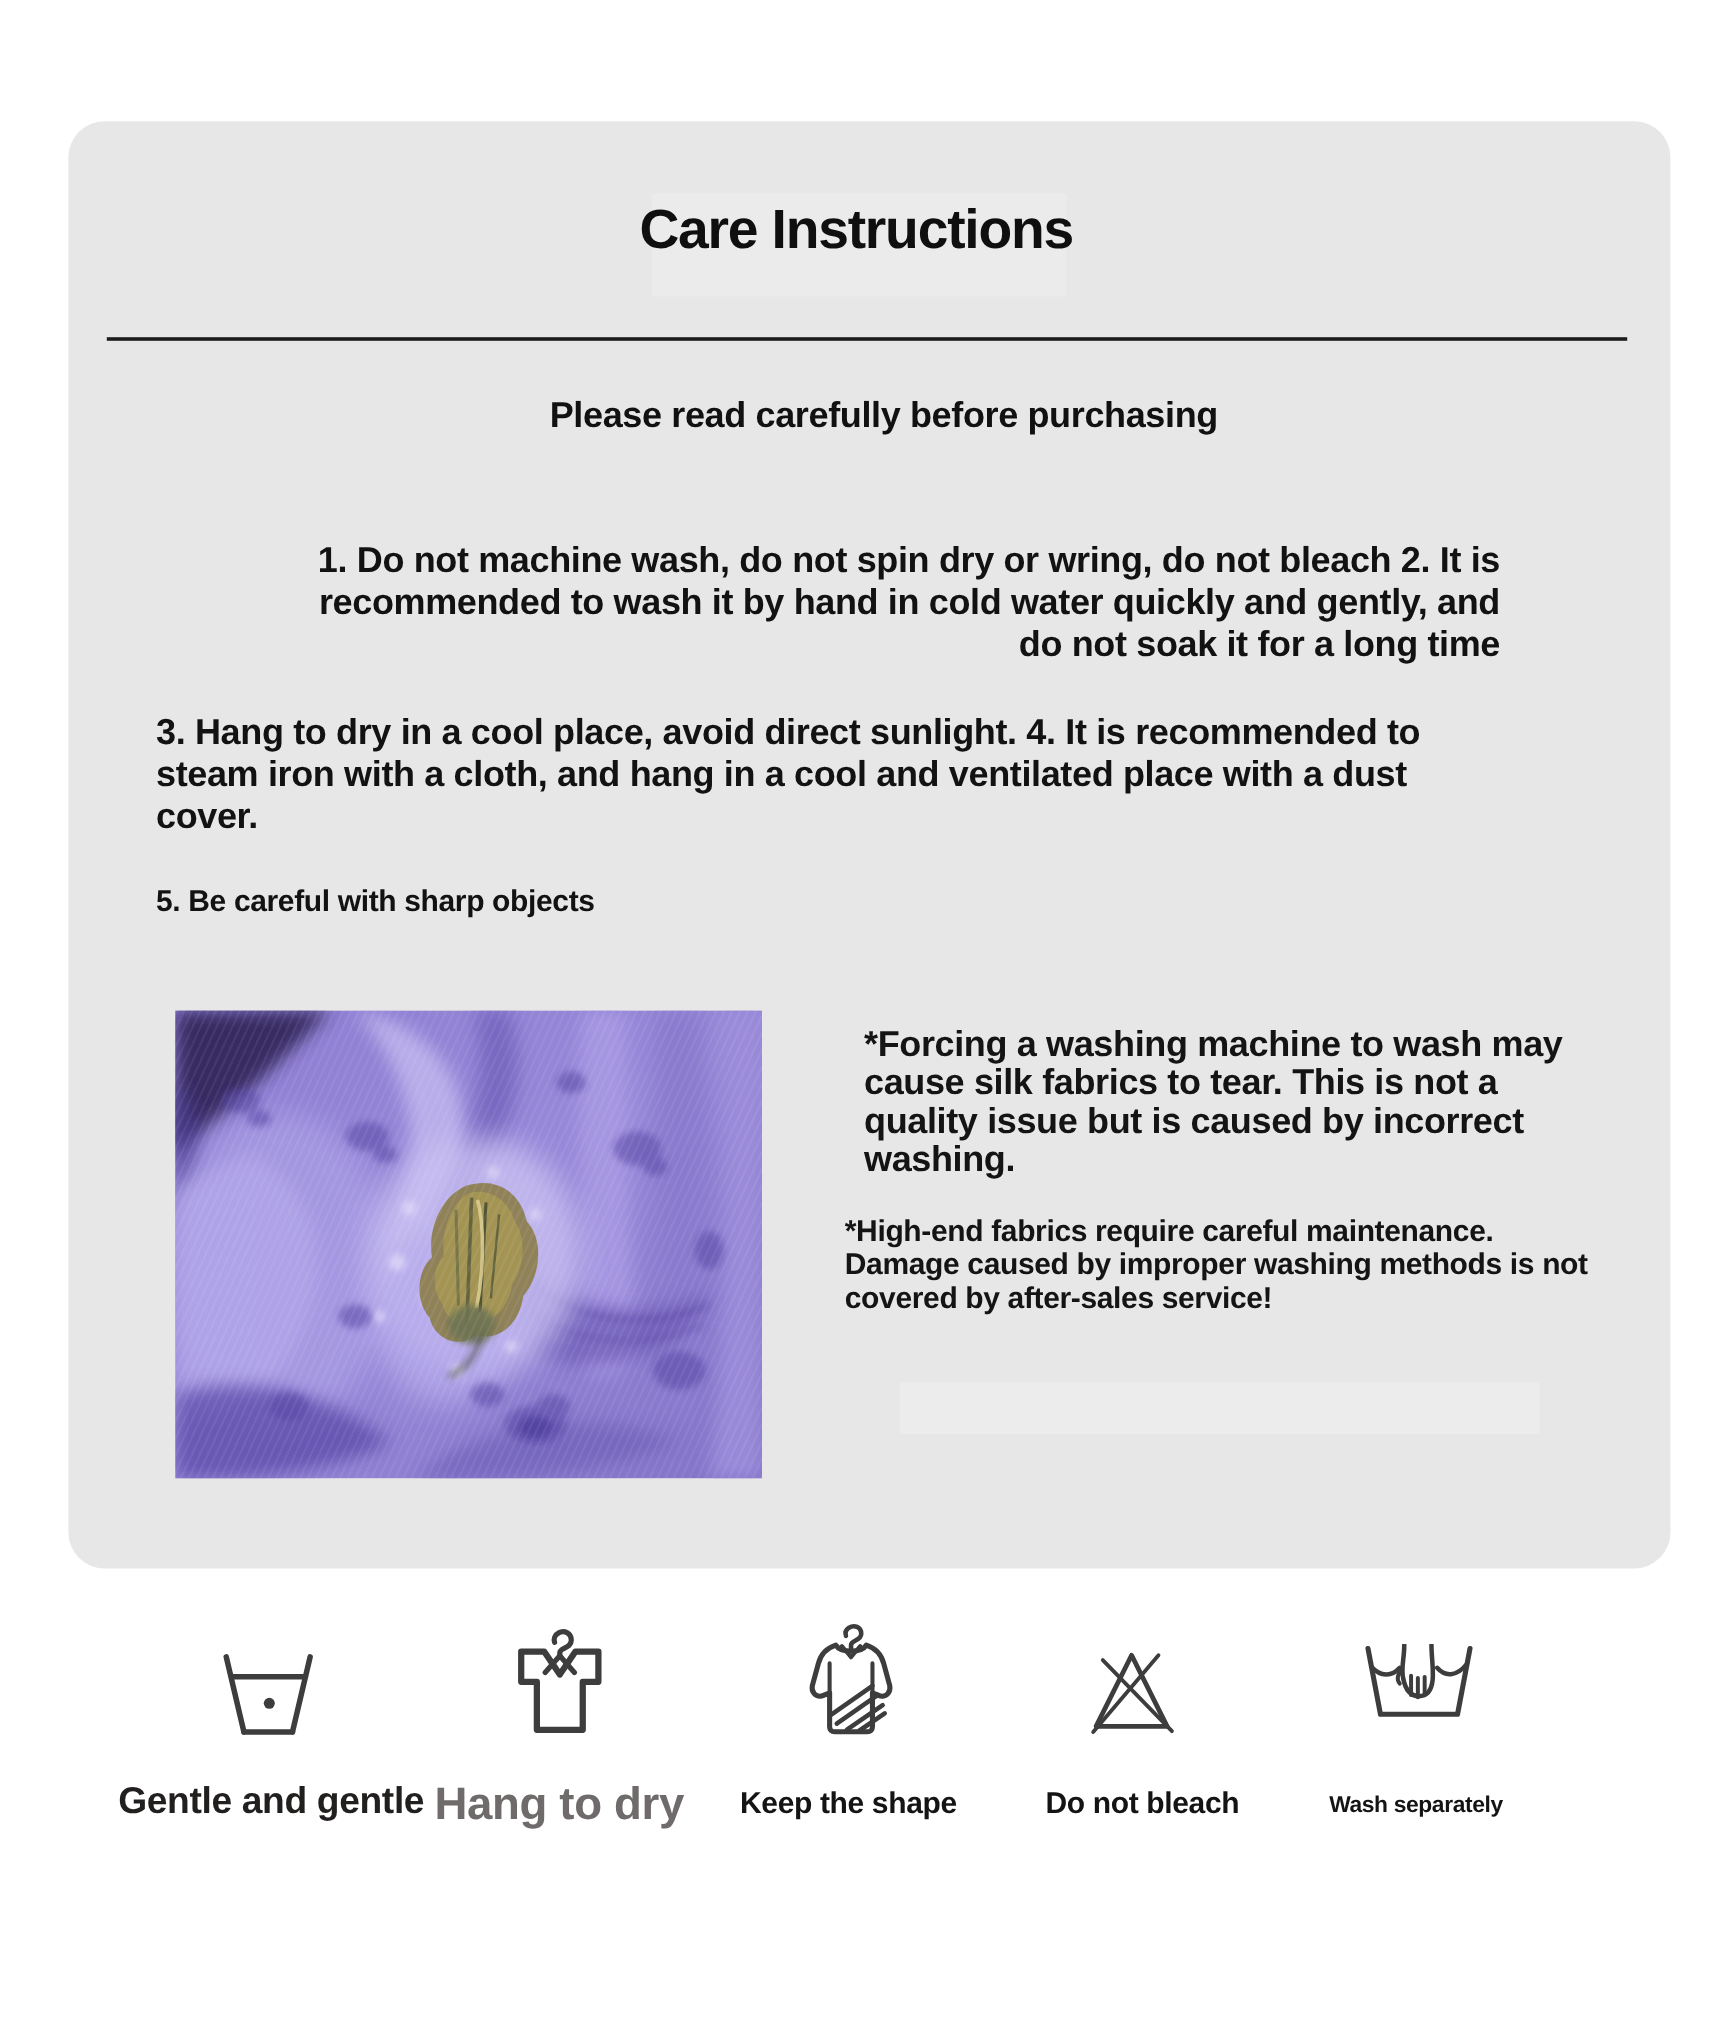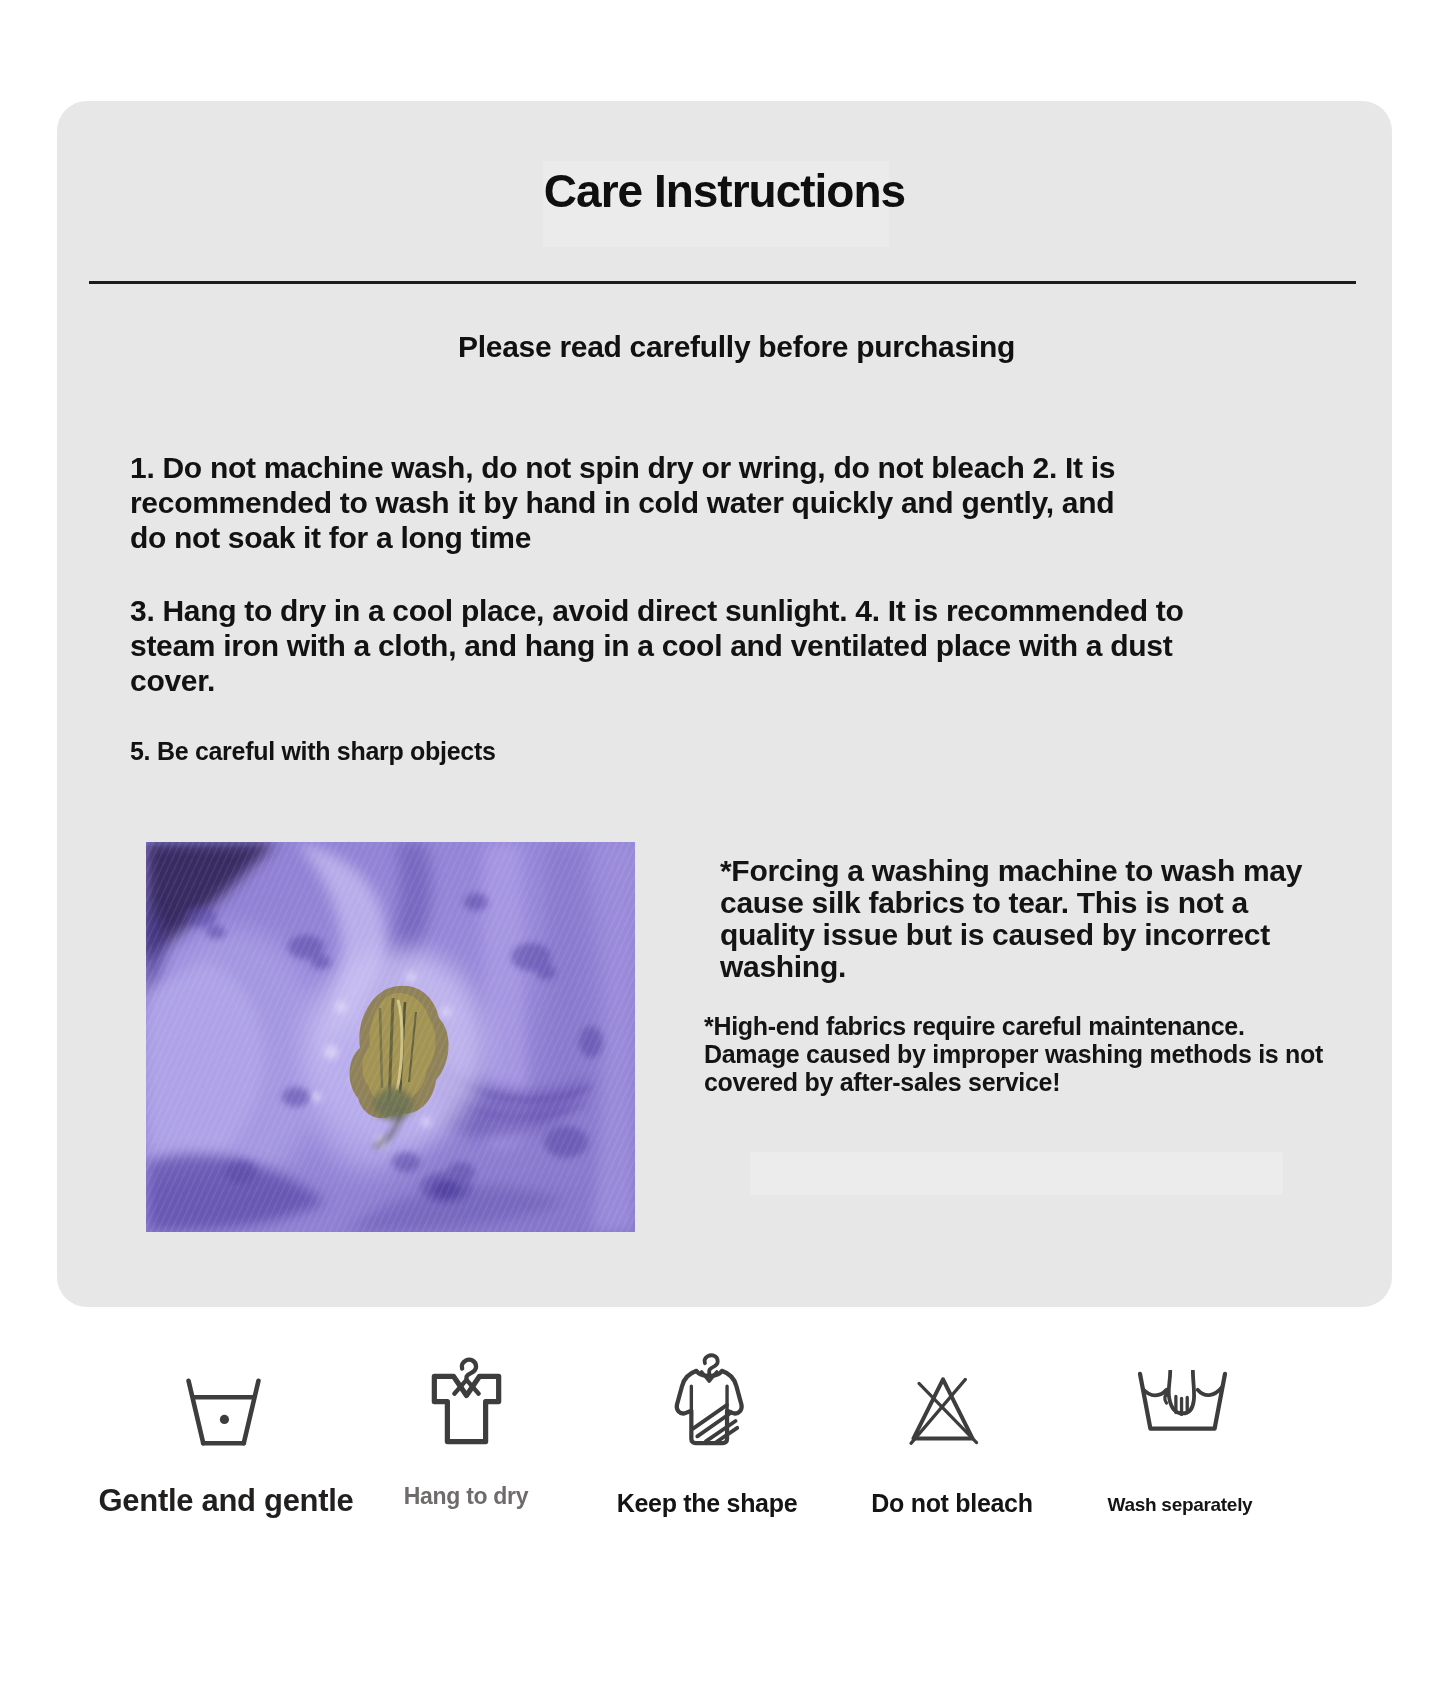--- a/index.html
+++ b/index.html
@@ -9,35 +9,35 @@
   }
   .card{
     position:absolute;left:57px;top:101px;width:1335px;height:1206px;
     background:#e8e7e7;border-radius:30px;
   }
   .title-glow{
     position:absolute;left:543px;top:161px;width:346px;height:86px;
     background:#f0f0f0;opacity:.5;border-radius:2px;
   }
   .page-title{
-    position:absolute;left:57px;top:164px;width:1335px;text-align:center;
+    position:absolute;left:46px;top:164px;width:1335px;text-align:center;
     font-size:46px;font-weight:700;letter-spacing:-1px;color:#0f0f0f;
   }
   .rule{
     position:absolute;left:89px;top:281px;width:1267px;height:3px;background:#1c1c1c;
   }
   .page-subtitle{
     position:absolute;left:57px;top:330px;width:1335px;text-align:center;
     font-size:30px;font-weight:700;letter-spacing:-0.3px;color:#111;margin-left:12px;
   }
   .para{
     position:absolute;left:130px;font-weight:700;color:#121212;
     white-space:pre-line;letter-spacing:-0.3px;
   }
-  .para1{top:450px;font-size:30px;line-height:35px;width:1120px;}
+  .para1{top:450px;font-size:30px;line-height:35px;width:1120px;text-align:right;}
   .para2{top:593px;font-size:30px;line-height:35px;width:1150px;}
   .para3{top:736px;font-size:25px;line-height:30px;width:900px;}
   .fabric-wrap{position:absolute;left:146px;top:842px;width:489px;height:390px;}
   .fabric-wrap svg{display:block;width:100%;height:100%;}
   .fabric-wrap .sheen{
     position:absolute;inset:0;pointer-events:none;
     background:repeating-linear-gradient(115deg, rgba(255,255,255,.06) 0 2px, rgba(0,0,0,0) 2px 6px);
   }
   .note{position:absolute;left:704px;font-weight:700;white-space:pre-line;letter-spacing:-0.3px;color:#141414;}
   .note1{top:855px;font-size:30px;line-height:32px;width:640px;margin-left:16px;}
@@ -47,21 +47,21 @@
     background:#f1f1f1;opacity:.55;border-radius:2px;
   }
   .cicon{position:absolute;}
   .cicon svg{display:block;width:100%;height:100%;}
   .cicon path{fill:none;stroke:#3d3d3d;stroke-linecap:round;stroke-linejoin:round;}
   .clabel{
     position:absolute;transform:translateX(-50%);white-space:nowrap;
     font-weight:700;letter-spacing:-0.3px;
   }
   .lab1{left:226px;top:1483px;font-size:31px;color:#221f1f;text-align:center;}
-  .lab2{left:466px;top:1483px;font-size:23px;color:#6f6b6b;}
+  .lab2{left:466px;top:1483px;font-size:38px;color:#6f6b6b;}
   .lab3{left:707px;top:1489px;font-size:25px;color:#141414;}
   .lab4{left:936px;top:1489px;font-size:25px;color:#141414;margin-left:16px;}
   .lab5{left:1180px;top:1494px;font-size:19px;color:#141414;}
 </style>
 </head>
 <body>
 
 <div id="screen">
 
   <div class="card"></div>

